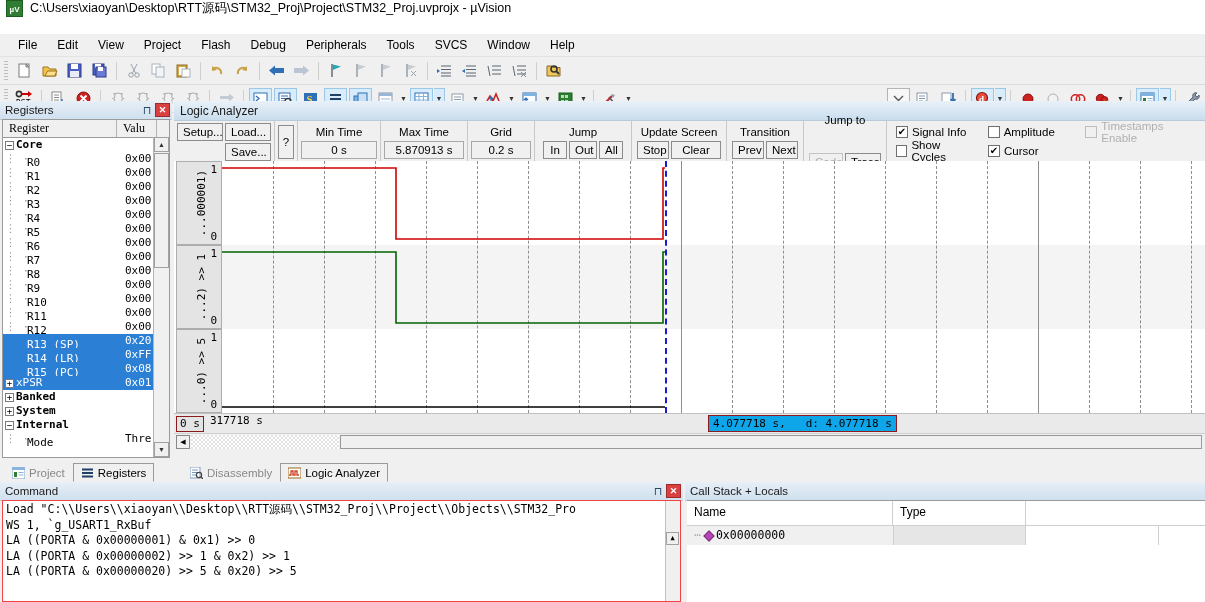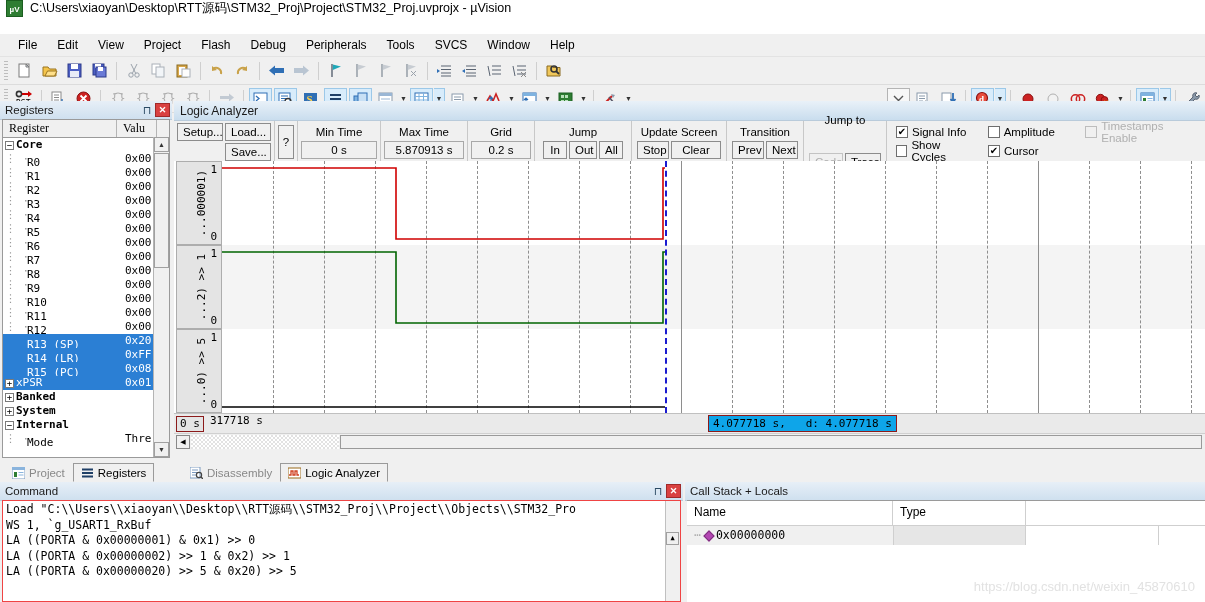--- a/index.html
+++ b/index.html
@@ -912,18 +912,17 @@
         </div>
         <div class="csl-row">
           <div class="c1">
             <span style="color:#b0b0b0;letter-spacing:1px;">⋯</span>
             <span class="diamond"></span>
             <span>0x00000000</span>
           </div>
           <div class="c2"></div>
           <div class="c3"></div>
         </div>
-        <div class="wmark">https://blog.csdn.net/weixin_45870610</div>
       </div>
     </div>
   </div>
 
 </div>
 
 </body></html>

